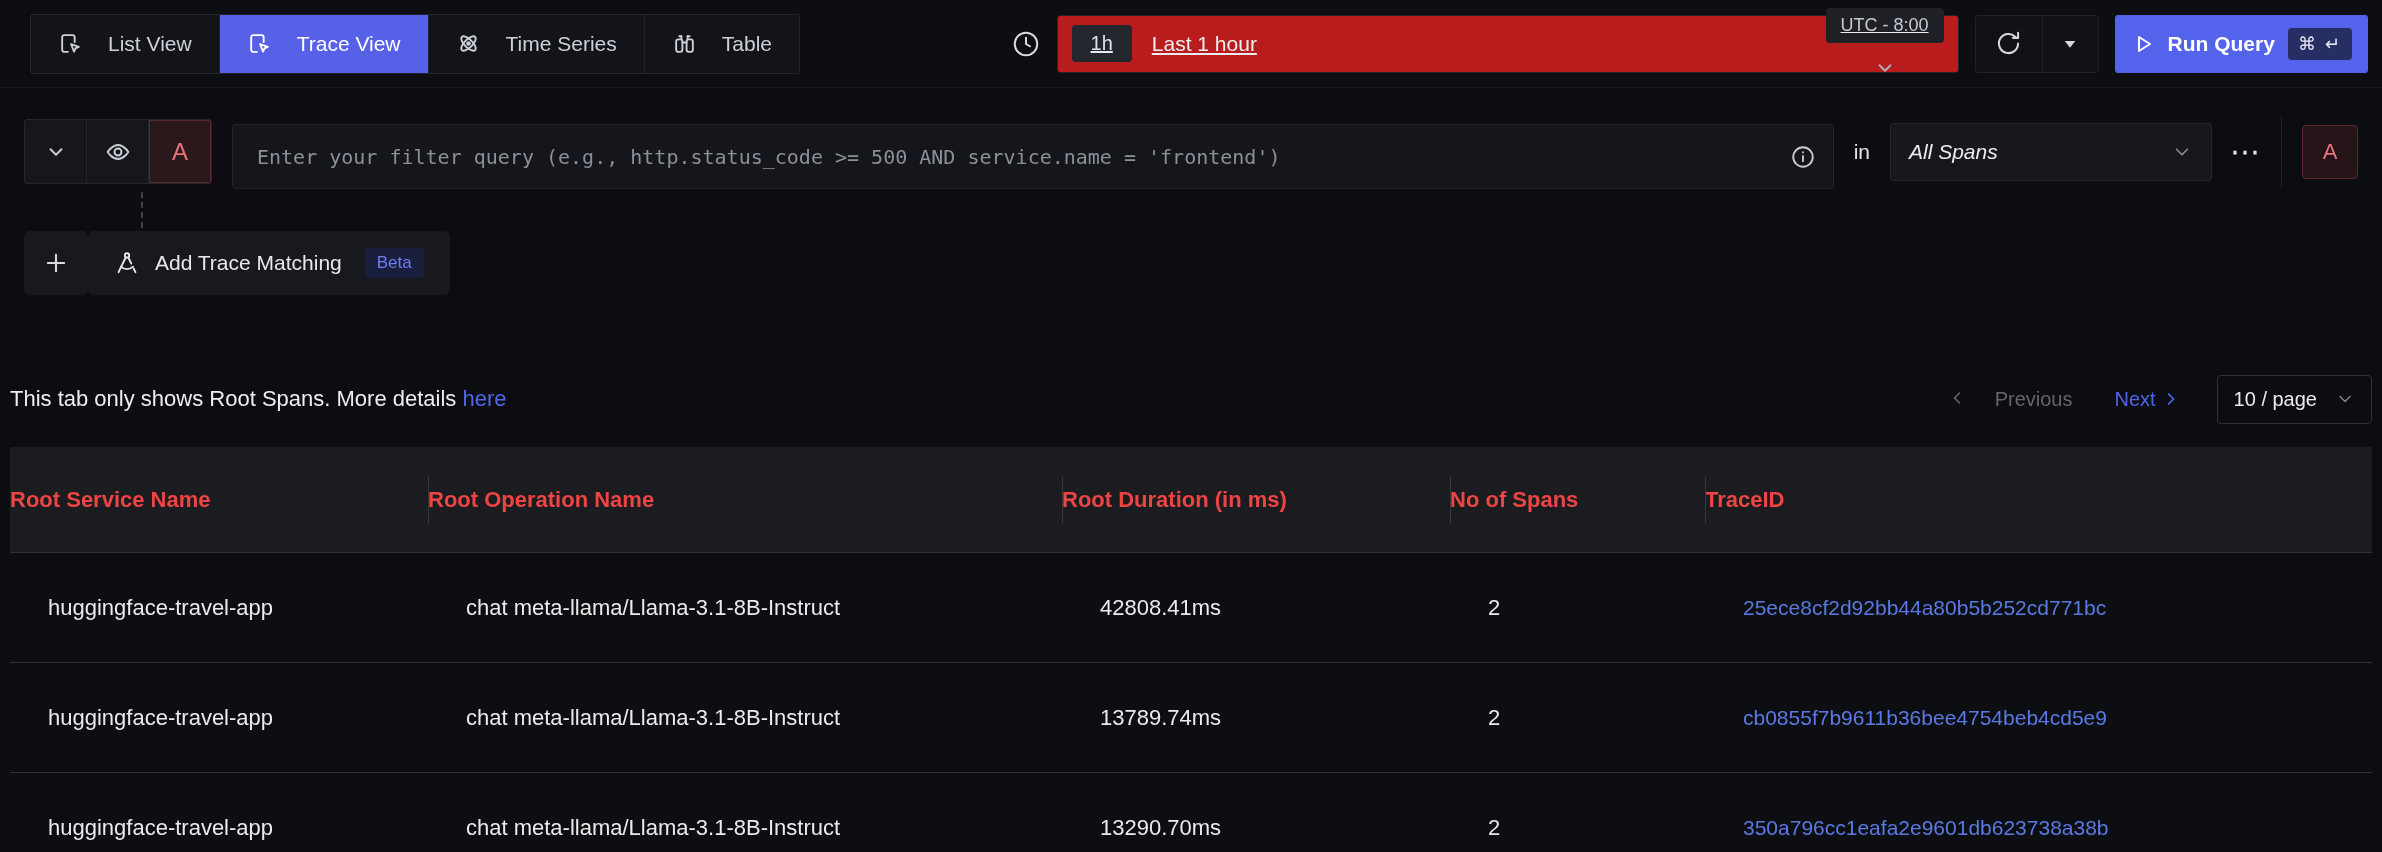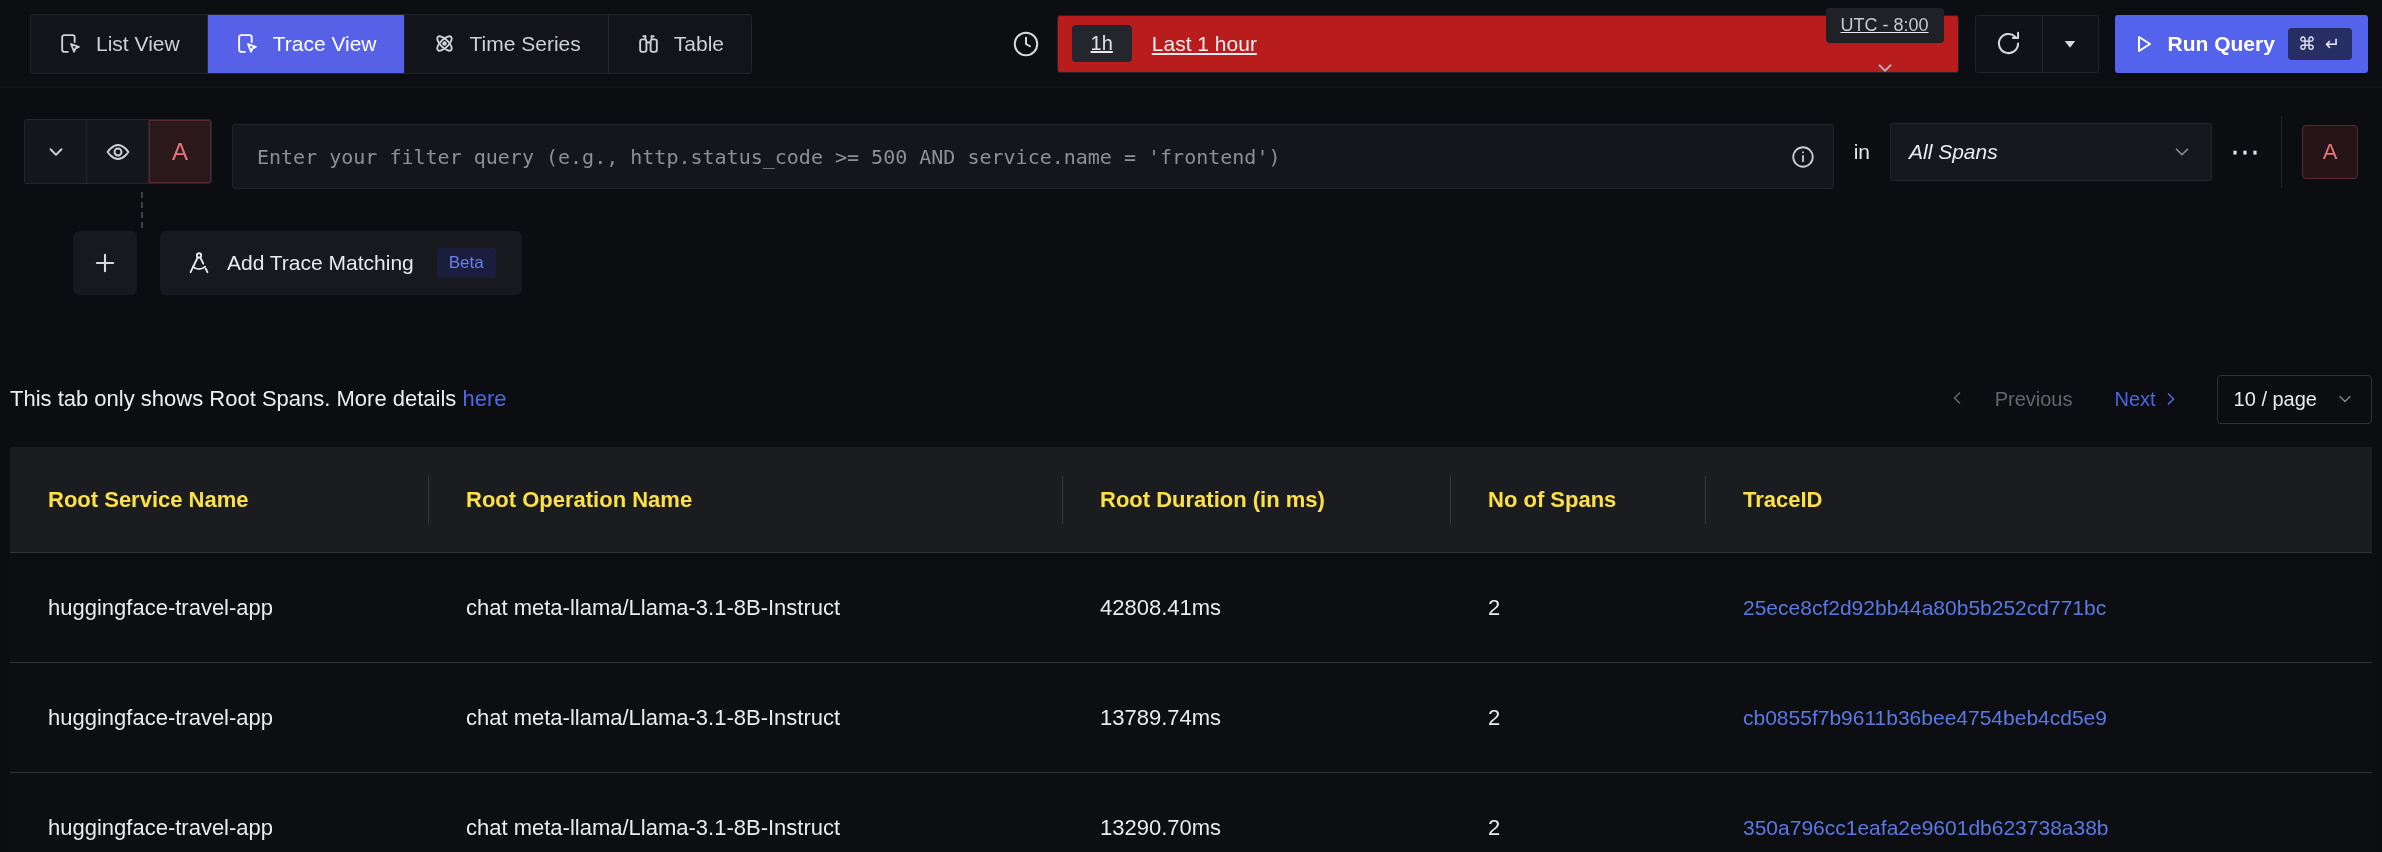--- a/index.html
+++ b/index.html
@@ -15,21 +15,21 @@
   .topbar {
     height: 88px; display:flex; align-items:center;
     padding: 0 14px 0 30px; background:#0c0e12;
     border-bottom: 1px solid #15171c;
   }
   .tabs {
     display:flex; height:60px; background:#131419;
     border:1px solid #22242b; border-radius:3px; overflow:hidden;
   }
   .tab {
-    display:flex; align-items:center; gap:13px; padding:8px 27px;
+    display:flex; align-items:center; gap:25px; padding:8px 27px;
     font-size:21px; color:#ccd0d7; cursor:pointer; white-space:nowrap;
     border-right:1px solid #22242b;
   }
   .tab:last-child { border-right:none; }
   .tab.active { background:#5661E8; color:#ffffff; }
   .tab .ticon { color:inherit; }
 
   .time-group { margin-left:auto; display:flex; align-items:center; gap:16px; }
   .clock-btn { background:transparent; border:none; color:#d6dade; cursor:pointer; }
   .time-range {
@@ -100,21 +100,21 @@
     width:56px; height:54px; margin-left:20px; flex:none;
     background:#241317; border:1px solid #5a2a30; border-radius:4px;
     color:#e8737c; font-size:22px; display:flex; align-items:center; justify-content:center;
     cursor:pointer; font-family:inherit;
   }
   .connector-row { height:42px; position:relative; }
   .connector-line {
     position:absolute; left:117px; top:3px; height:36px; width:0;
     border-left:2px dashed #3d414a;
   }
-  .qb-row2 { display:flex; align-items:flex-end; gap:23px; margin-left:49px; }
+  .qb-row2 { display:flex; align-items:flex-end; gap:0; }
   .plus-btn {
     width:64px; height:64px; background:#17191f; border:none; border-radius:6px;
     color:#d6dade; display:flex; align-items:center; justify-content:center; cursor:pointer;
   }
   .atm-btn {
     height:64px; display:flex; align-items:center; gap:15px; padding:0 26px;
     background:#17191f; border:none; border-radius:6px;
     color:#e6e9ed; font-size:21px; cursor:pointer; font-family:inherit;
   }
   .beta-chip { background:#191e3d; color:#6F7CF2; font-size:17px; padding:5px 12px;
@@ -140,22 +140,22 @@
   .page-size .sel-chevron { color:#7d828a; }
 
   
   .trace-table { margin:20px 10px 0 10px; }
   .t-head, .t-row {
     display:grid;
     grid-template-columns: 418px 634px 388px 255px 1fr;
   }
   .t-head { background:#1a1c1f; height:105px; }
   .th {
-    display:flex; align-items:center; padding-left:38px;
-    font-weight:bold; font-size:22px; color:#fde047; position:relative;
+    display:flex; align-items:center; 
+    font-weight:bold; font-size:22px; color:#ef4444; position:relative;
   }
   .th + .th::before {
     content:""; position:absolute; left:0; top:50%; transform:translateY(-50%);
     width:1px; height:48px; background:#35383e;
   }
   .t-row { height:110px; background:#0c0e11; border-top:1px solid #2f3034; cursor:pointer; }
   .td { display:flex; align-items:center; padding-left:38px; font-size:22px; color:#e9ebed; }
   .td.trace-link { color:#5B79E4; font-size:21px; }
 </style>
 </head>

